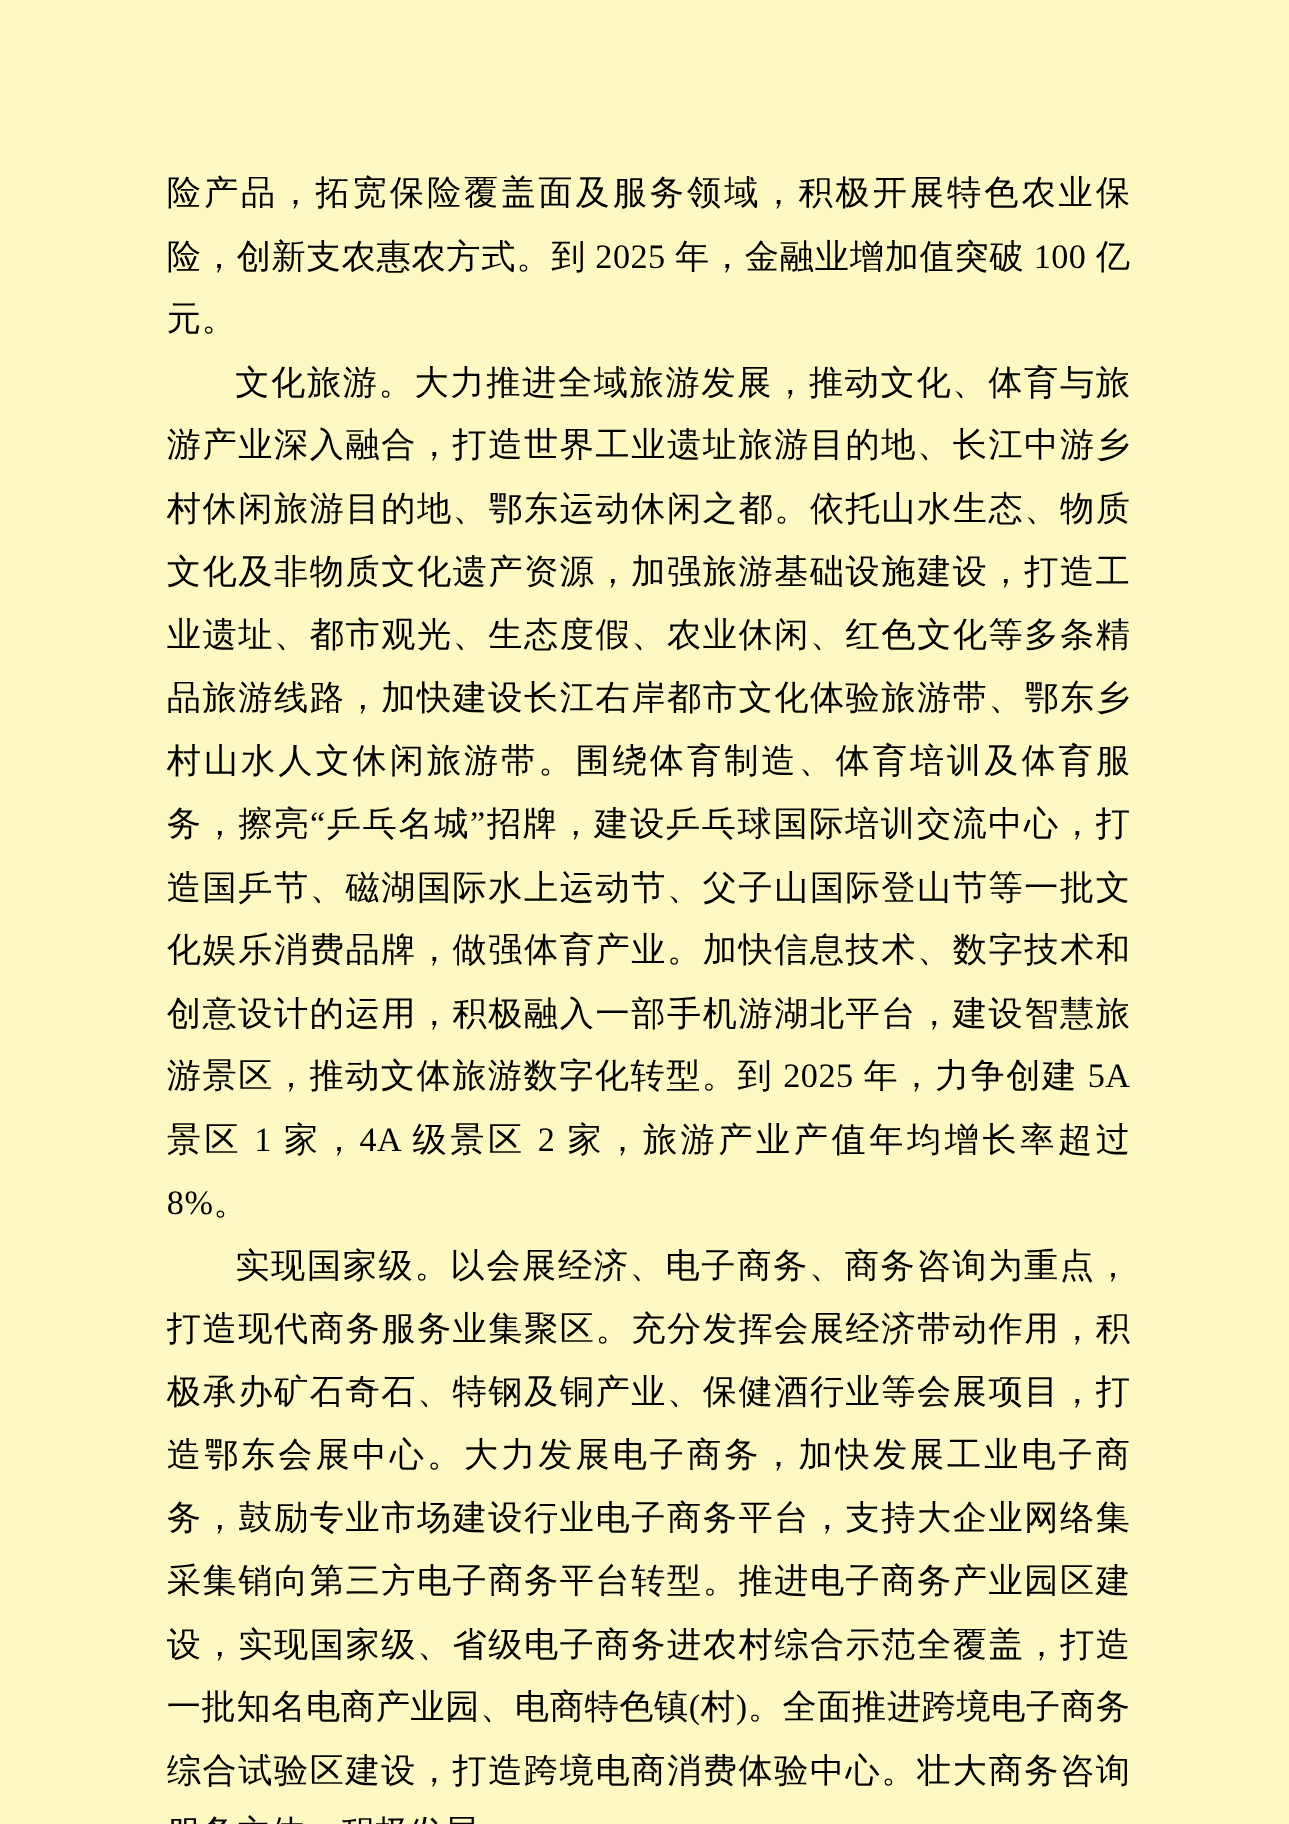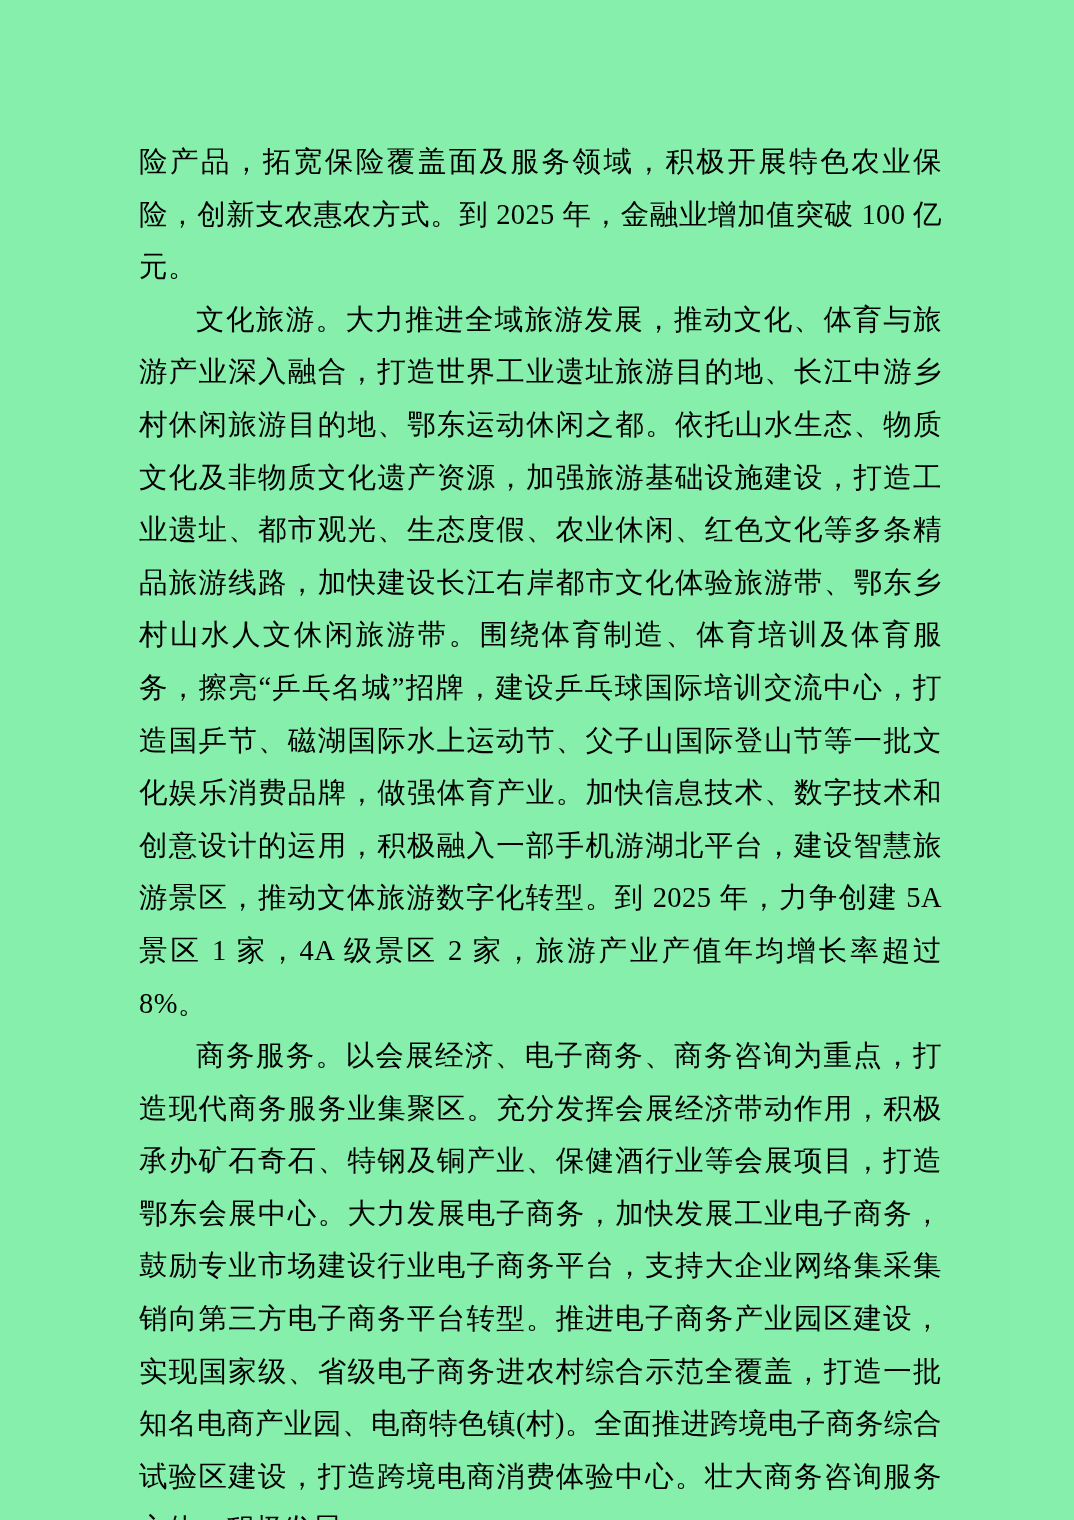--- a/index.html
+++ b/index.html
@@ -4,21 +4,21 @@
 <style>
   html, body {
     margin: 0;
     padding: 0;
     background: #ffffff;
   }
   .page {
     position: relative;
     width: 1074px;
     height: 1520px;
-    background: #86efac;
+    background: #fef9c3;
     color: #000000;
     font-family: "Liberation Serif", "DejaVu Serif", serif;
     overflow: hidden;
   }
   .content {
     position: absolute;
     left: 139px;
     top: 136px;
     width: 803px;
     font-size: 28.5px;
@@ -46,15 +46,15 @@
     line-height: 24px;
   }
 </style>
 </head>
 <body>
 
 <div class="page">
   <div class="content">
     <p><span class="lead"></span><span>险产品，拓宽保险覆盖面及服务领域，积极开展特色农业保险，创新支农惠农方式。到 2025 年，金融业增加值突破 100 亿元。</span></p>
     <p class="indent"><span class="lead">文化旅游。</span><span>大力推进全域旅游发展，推动文化、体育与旅游产业深入融合，打造世界工业遗址旅游目的地、长江中游乡村休闲旅游目的地、鄂东运动休闲之都。依托山水生态、物质文化及非物质文化遗产资源，加强旅游基础设施建设，打造工业遗址、都市观光、生态度假、农业休闲、红色文化等多条精品旅游线路，加快建设长江右岸都市文化体验旅游带、鄂东乡村山水人文休闲旅游带。围绕体育制造、体育培训及体育服务，擦亮“乒乓名城”招牌，建设乒乓球国际培训交流中心，打造国乒节、磁湖国际水上运动节、父子山国际登山节等一批文化娱乐消费品牌，做强体育产业。加快信息技术、数字技术和创意设计的运用，积极融入一部手机游湖北平台，建设智慧旅游景区，推动文体旅游数字化转型。到 2025 年，力争创建 5A 景区 1 家，4A 级景区 2 家，旅游产业产值年均增长率超过 8%。</span></p>
-    <p class="indent"><span class="lead">商务服务。</span><span>以会展经济、电子商务、商务咨询为重点，打造现代商务服务业集聚区。充分发挥会展经济带动作用，积极承办矿石奇石、特钢及铜产业、保健酒行业等会展项目，打造鄂东会展中心。大力发展电子商务，加快发展工业电子商务，鼓励专业市场建设行业电子商务平台，支持大企业网络集采集销向第三方电子商务平台转型。推进电子商务产业园区建设，实现国家级、省级电子商务进农村综合示范全覆盖，打造一批知名电商产业园、电商特色镇(村)。全面推进跨境电子商务综合试验区建设，打造跨境电商消费体验中心。壮大商务咨询服务主体，积极发展</span></p>
+    <p class="indent"><span class="lead">实现国家级。</span><span>以会展经济、电子商务、商务咨询为重点，打造现代商务服务业集聚区。充分发挥会展经济带动作用，积极承办矿石奇石、特钢及铜产业、保健酒行业等会展项目，打造鄂东会展中心。大力发展电子商务，加快发展工业电子商务，鼓励专业市场建设行业电子商务平台，支持大企业网络集采集销向第三方电子商务平台转型。推进电子商务产业园区建设，实现国家级、省级电子商务进农村综合示范全覆盖，打造一批知名电商产业园、电商特色镇(村)。全面推进跨境电子商务综合试验区建设，打造跨境电商消费体验中心。壮大商务咨询服务主体，积极发展</span></p>
   </div>
 </div>
 
 </body></html>

